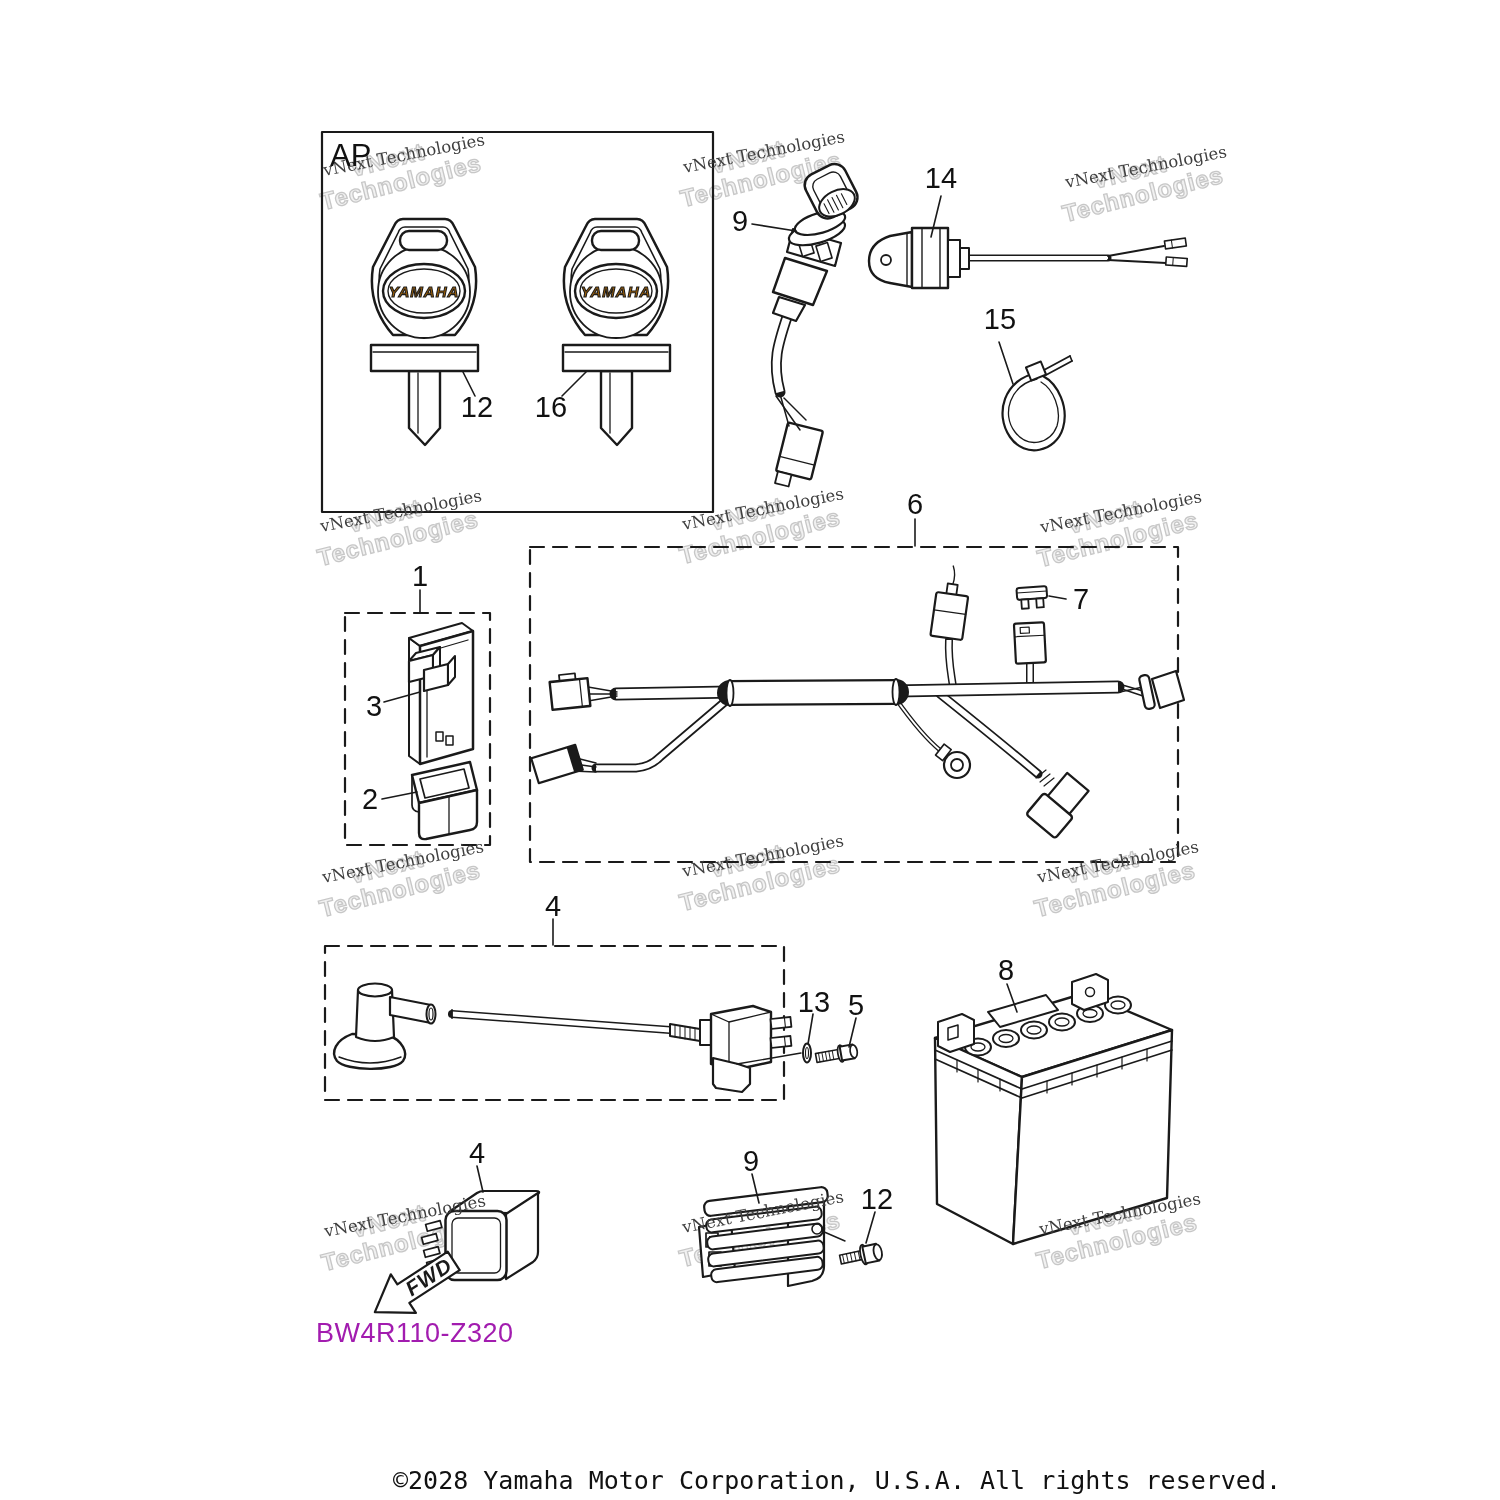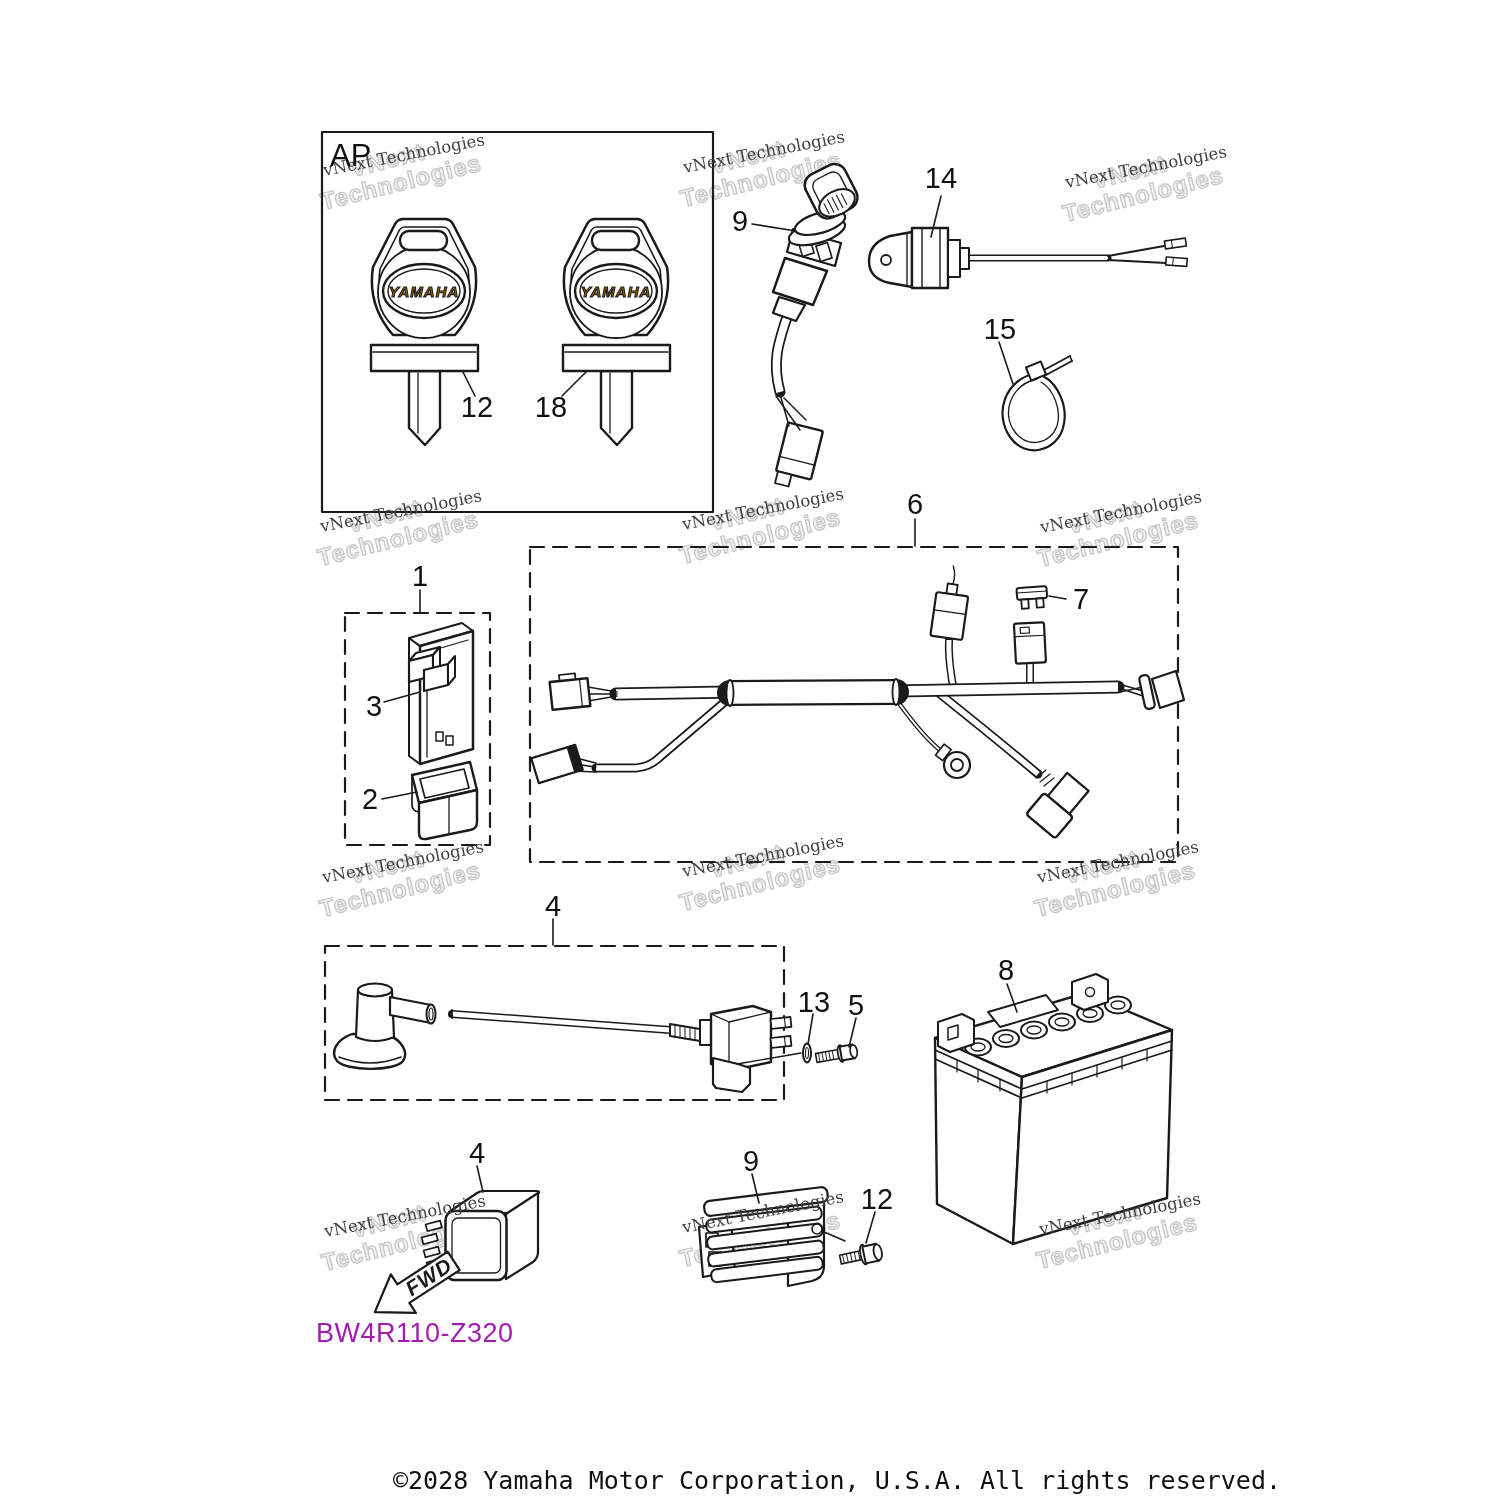--- a/index.html
+++ b/index.html
@@ -511,20 +511,20 @@
   <div class="callout" style="left:856px;top:1005px">5</div>
   <div class="callout" style="left:915px;top:504px">6</div>
   <div class="callout" style="left:1081px;top:599px">7</div>
   <div class="callout" style="left:1006px;top:970px">8</div>
   <div class="callout" style="left:740px;top:221px">9</div>
   <div class="callout" style="left:751px;top:1161px">9</div>
   <div class="callout" style="left:477px;top:1153px">4</div>
   <div class="callout" style="left:877px;top:1199px">12</div>
   <div class="callout" style="left:814px;top:1002px">13</div>
   <div class="callout" style="left:941px;top:178px">14</div>
-  <div class="callout" style="left:1000px;top:329px">15</div>
-  <div class="callout" style="left:551px;top:407px">18</div>
+  <div class="callout" style="left:1000px;top:319px">15</div>
+  <div class="callout" style="left:551px;top:407px">16</div>
   <div class="callout" style="left:477px;top:407px">12</div>
 
   <div class="fwd-label">FWD</div>
   <div class="part-code">BW4R110-Z320</div>
   <div class="copyright">©2028 Yamaha Motor Corporation, U.S.A. All rights reserved.</div>
 </div>
 
 </body></html>

